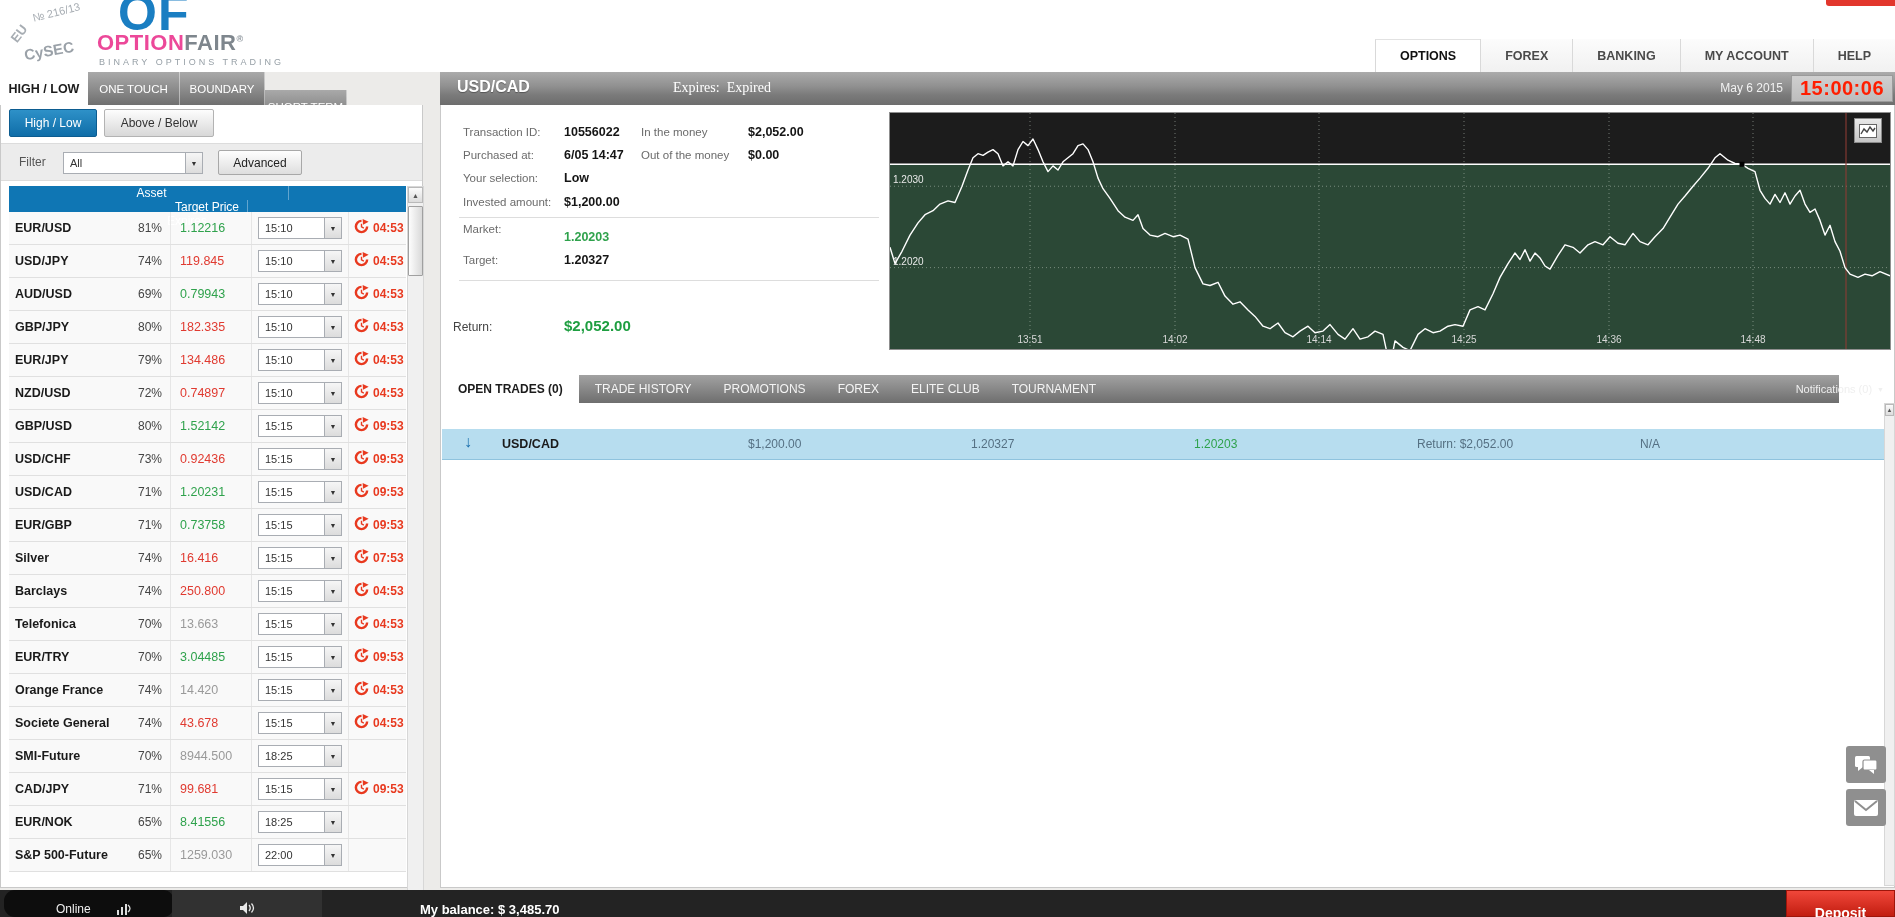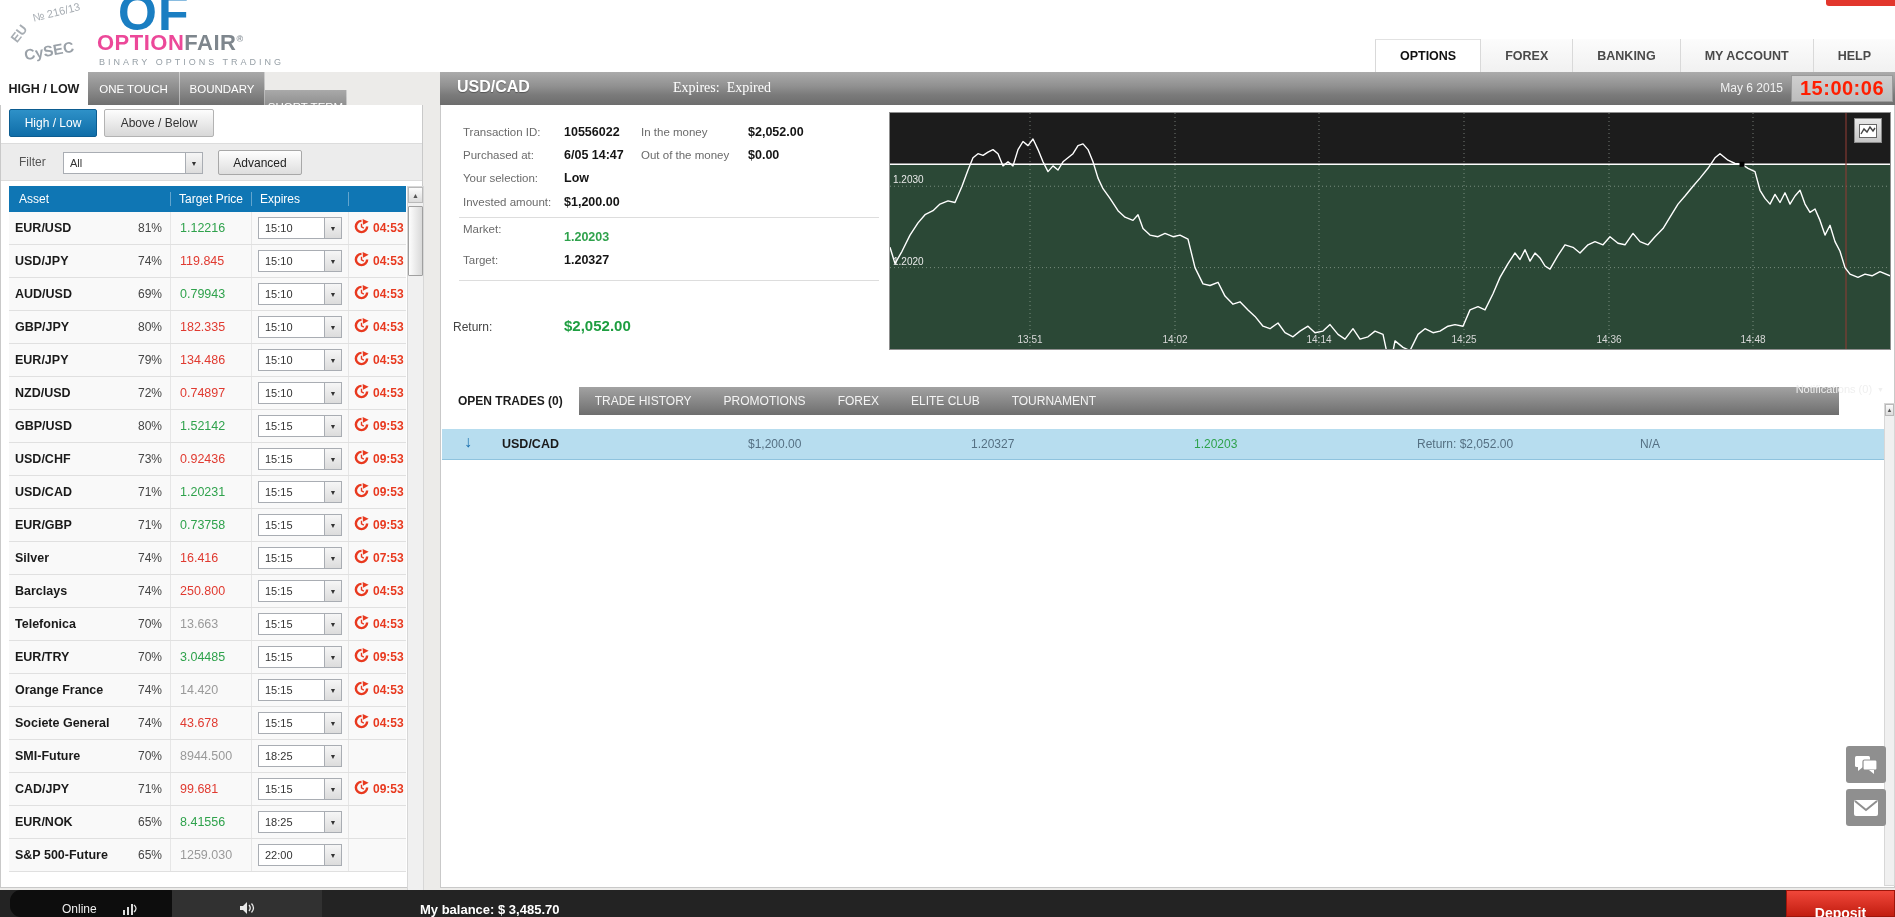--- a/index.html
+++ b/index.html
@@ -51,21 +51,21 @@
   .filter-label { position:absolute; left:18px; top:11px; font-size:12px; color:#555; }
   .selectbox { position:relative; background:#fff; border:1px solid #a9adb3; display:flex; align-items:center; cursor:pointer; }
   .selectbox .val { flex:1; padding-left:6px; font-size:11px; color:#333; white-space:nowrap; overflow:hidden; }
   .selectbox .btn { width:17px; align-self:stretch; background:linear-gradient(#f6f6f6,#dcdcdc); border-left:1px solid #a9adb3;
     display:flex; align-items:center; justify-content:center; font-size:7px; color:#333; }
   .filter-select { position:absolute; left:62px; top:8px; width:140px; height:22px; }
   .adv-btn { position:absolute; left:217px; top:6px; width:84px; height:25px; background:linear-gradient(#fefefe,#dedede);
     border:1px solid #a8a8a8; border-radius:2px; font-size:12px; color:#222; display:flex; align-items:center; justify-content:center; cursor:pointer; }
 
   .asset-table { position:absolute; left:8px; top:81px; width:397px; }
-  .at-header { display:flex; height:26px; background:#0f76b4; color:#fff; font-size:12px; align-items:center; }
+  .at-header { display:flex; height:26px; background:#0f76b4; color:#fff; font-size:12px; align-items:center;flex-direction:column; }
   .at-header .c1 { width:162px; padding-left:10px; border-right:1px solid rgba(255,255,255,.35); }
   .at-header .c2 { width:81px; padding-left:8px; border-right:1px solid rgba(255,255,255,.35); }
   .at-header .c3 { width:97px; padding-left:8px; border-right:1px solid rgba(255,255,255,.35); }
   .at-row { display:flex; height:33px; background:#f9f9f9; border-bottom:1px solid #e0e0e0; align-items:center; cursor:pointer; }
   .at-row .c1 { width:162px; display:flex; align-items:center; border-right:1px solid #e6e6e6; height:100%; }
   .at-row .asset { font-size:12.5px; font-weight:bold; color:#1a1a1a; padding-left:6px; }
   .at-row .payout { margin-left:auto; padding-right:8px; font-size:12px; color:#444; }
   .at-row .c2 { width:81px; padding-left:9px; font-size:12.5px; border-right:1px solid #e6e6e6; height:100%; display:flex; align-items:center; }
   .at-row .c3 { width:97px; height:100%; display:flex; align-items:center; justify-content:center; border-right:1px solid #e6e6e6; }
   .at-row .c4 { flex:1; height:100%; display:flex; align-items:center; padding-left:5px; gap:4px; }
@@ -87,40 +87,40 @@
   .val-green { color:#2fa24c !important; }
   .return-label { position:absolute; font-size:12px; color:#444; }
   .return-value { position:absolute; font-size:15px; font-weight:bold; color:#1e9e40; }
 
   .chart-wrap { position:absolute; left:448px; top:7px; width:1002px; height:238px; border:1px solid #8f8f8f; background:#1c1c1c; }
   .chart-icon-btn { position:absolute; right:8px; top:5px; width:28px; height:25px; background:linear-gradient(#e9e9e9,#c6c6c6);
     border:1px solid #8a8a8a; display:flex; align-items:center; justify-content:center; cursor:pointer; }
 
   
   .bottom-tabs { position:absolute; left:1px; top:270px; width:1397px; height:28px;
-    background:linear-gradient(#a2a2a2,#888 50%,#6e6e6e); display:flex; align-items:stretch;margin-top:12px; }
+    background:linear-gradient(#a2a2a2,#888 50%,#6e6e6e); display:flex; align-items:stretch; }
   .btab { padding:0 16px; display:flex; align-items:center; font-size:12px; color:#f4f4f4; cursor:pointer; }
   .btab.active { background:#fff; color:#1c1c1c; font-weight:bold; }
   .notif { position:absolute; right:10px; top:0; height:28px; display:flex; align-items:center; gap:5px; font-size:11px; color:#efefef; cursor:pointer; }
   .notif .arr { font-size:7px; }
 
   .trades-header { position:absolute; left:1px; top:298px; width:1443px; height:26px; background:#0f76b4; }
   .trades-header span { position:absolute; top:6px; font-size:11.5px; color:#fff; }
   .th-div { position:absolute; top:3px; width:1px; height:20px; background:rgba(255,255,255,.35); }
   .trade-row { position:absolute; left:1px; top:324px; width:1443px; height:31px; background:#b7ddef; border-bottom:1px solid #8fc3de; cursor:pointer; }
   .trade-row span { position:absolute; top:8px; font-size:12px; color:#557083; }
   .trade-row .dir { left:22px; top:4px; font-size:16px; font-weight:bold; color:#1a6fae; }
   .trade-row .asset { font-weight:bold; color:#1a1a1a; font-size:12.5px; }
   .trades-scroll { left:1443px; top:298px; width:11px; height:483px; }
 
   
   .side-icon { position:absolute; width:40px; height:37px; background:#8f8f8f; border-radius:3px;
     display:flex; align-items:center; justify-content:center; cursor:pointer; }
   .footer { position:absolute; left:0; top:890px; width:1895px; height:27px; background:#232323; overflow:hidden; }
-  .f-online { position:absolute; left:10px; top:0; width:170px; height:27px; background:#0d0d0d;border-radius:11px; }
+  .f-online { position:absolute; left:4px; top:0; width:170px; height:27px; background:#0d0d0d;border-radius:11px; }
   .f-online span { position:absolute; left:52px; top:12px; font-size:12px; color:#eee; }
   .f-online svg { position:absolute; left:112px; top:12px; }
   .f-speaker { position:absolute; left:172px; top:0; width:150px; height:27px; background:#313131;
     display:flex; justify-content:center; }
   .f-speaker svg { margin-top:11px; }
   .f-balance { position:absolute; left:420px; top:12px; font-size:13px; font-weight:bold; color:#fff; }
   .f-deposit { position:absolute; left:1786px; top:0; width:109px; height:27px;
     background:linear-gradient(#f0473a,#c21d10); border:1px solid #9e150a; text-align:center; cursor:pointer; }
   .f-deposit span { display:inline-block; margin-top:14px; font-size:14px; font-weight:bold; color:#fff; }
 </style>

